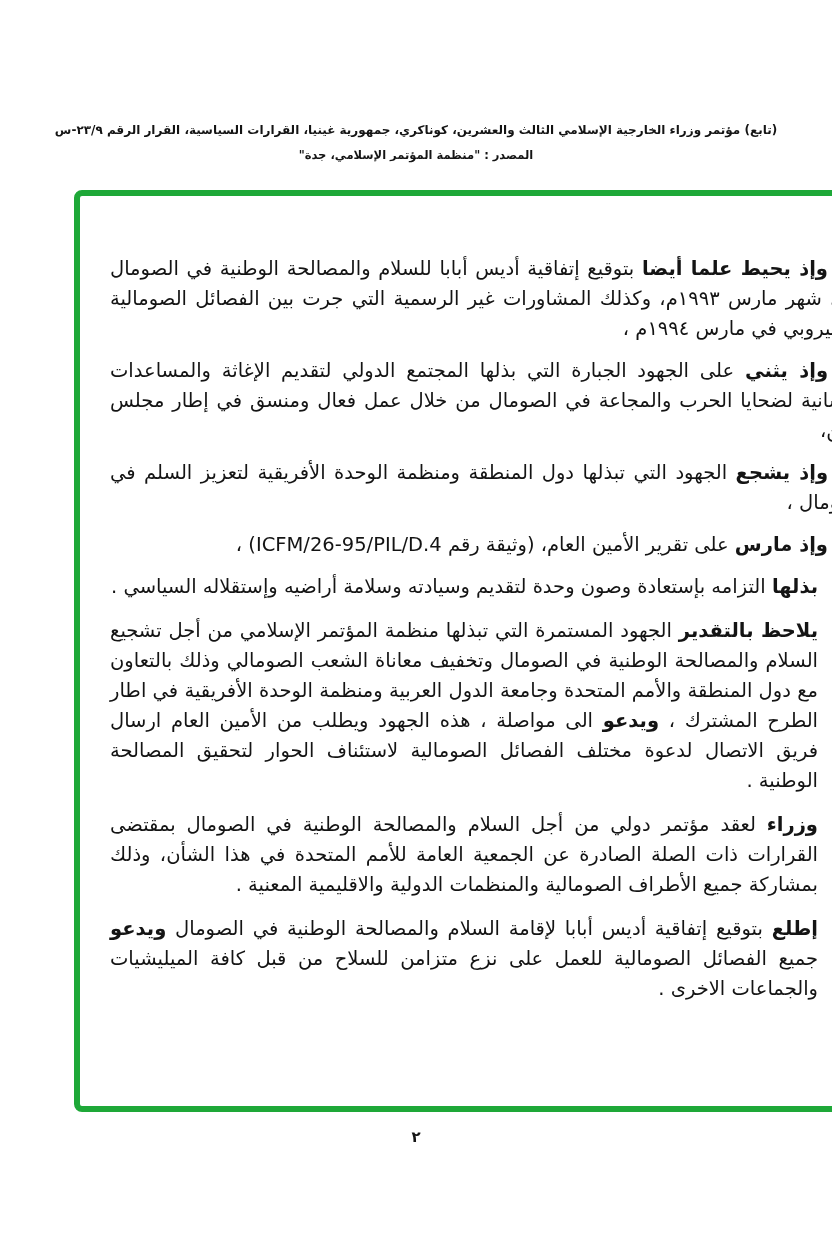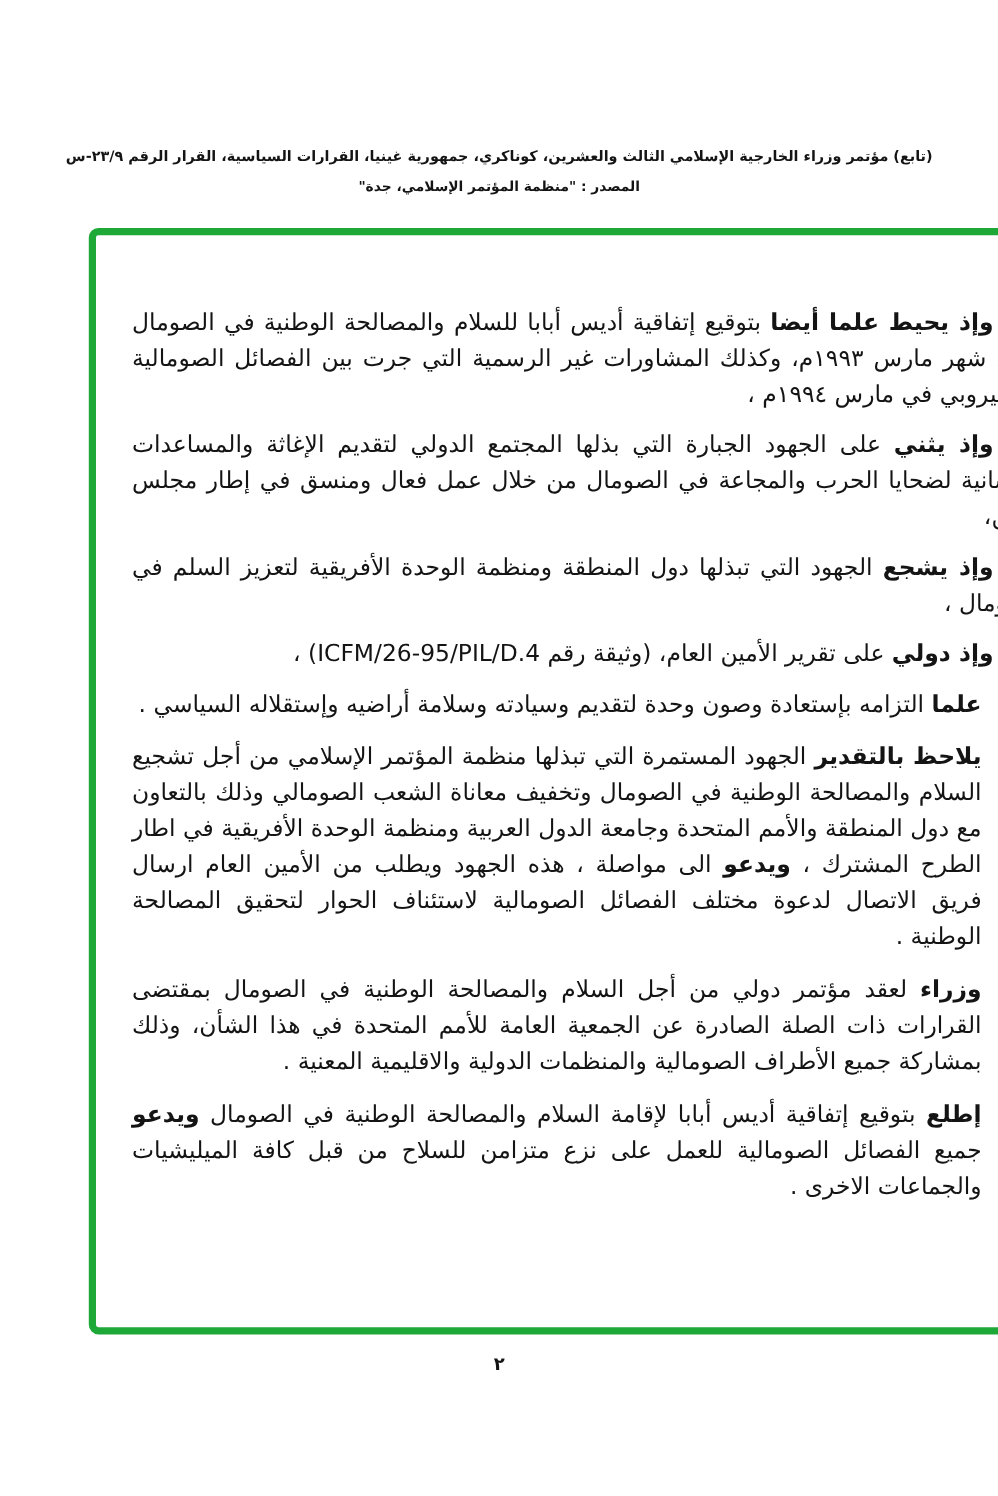--- a/index.html
+++ b/index.html
@@ -81,25 +81,25 @@
 </div>
 
 <div class="doc-frame" style="border-color: rgb(30, 168, 56);">
 
   <p class="preamble-para"><b>وإذ يحيط علما أيضا</b><span> بتوقيع إتفاقية أديس أبابا للسلام والمصالحة الوطنية في الصومال خلال شهر مارس ١٩٩٣م، وكذلك المشاورات غير الرسمية التي جرت بين الفصائل الصومالية في نيروبي في مارس ١٩٩٤م ،</span></p>
 
   <p class="preamble-para"><b>وإذ يثني</b><span> على الجهود الجبارة التي بذلها المجتمع الدولي لتقديم الإغاثة والمساعدات الإنسانية لضحايا الحرب والمجاعة في الصومال من خلال عمل فعال ومنسق في إطار مجلس الأمن،</span></p>
 
   <p class="preamble-para"><b>وإذ يشجع</b><span> الجهود التي تبذلها دول المنطقة ومنظمة الوحدة الأفريقية لتعزيز السلم في الصومال ،</span></p>
 
-  <p class="preamble-para"><b>وإذ دولي</b><span> على تقرير الأمين العام، (وثيقة رقم ICFM/26-95/PIL/D.4) ،</span></p>
+  <p class="preamble-para"><b>وإذ مارس</b><span> على تقرير الأمين العام، (وثيقة رقم ICFM/26-95/PIL/D.4) ،</span></p>
 
   <div class="operative-item">
     <span class="item-number">١ -</span>
-    <div class="item-text"><b>علما</b><span> التزامه بإستعادة وصون وحدة لتقديم وسيادته وسلامة أراضيه وإستقلاله السياسي .</span></div>
+    <div class="item-text"><b>بذلها</b><span> التزامه بإستعادة وصون وحدة لتقديم وسيادته وسلامة أراضيه وإستقلاله السياسي .</span></div>
   </div>
 
   <div class="operative-item">
     <span class="item-number">٢ -</span>
     <div class="item-text"><b>يلاحظ بالتقدير</b><span> الجهود المستمرة التي تبذلها منظمة المؤتمر الإسلامي من أجل تشجيع السلام والمصالحة الوطنية في الصومال وتخفيف معاناة الشعب الصومالي وذلك بالتعاون مع دول المنطقة والأمم المتحدة وجامعة الدول العربية ومنظمة الوحدة الأفريقية في اطار الطرح المشترك ، </span><b>ويدعو</b><span> الى مواصلة ، هذه الجهود ويطلب من الأمين العام ارسال فريق الاتصال لدعوة مختلف الفصائل الصومالية لاستئناف الحوار لتحقيق المصالحة الوطنية .</span></div>
   </div>
 
   <div class="operative-item">
     <span class="item-number">٣ -</span>
     <div class="item-text"><b>وزراء</b><span> لعقد مؤتمر دولي من أجل السلام والمصالحة الوطنية في الصومال بمقتضى القرارات ذات الصلة الصادرة عن الجمعية العامة للأمم المتحدة في هذا الشأن، وذلك بمشاركة جميع الأطراف الصومالية والمنظمات الدولية والاقليمية المعنية .</span></div>

